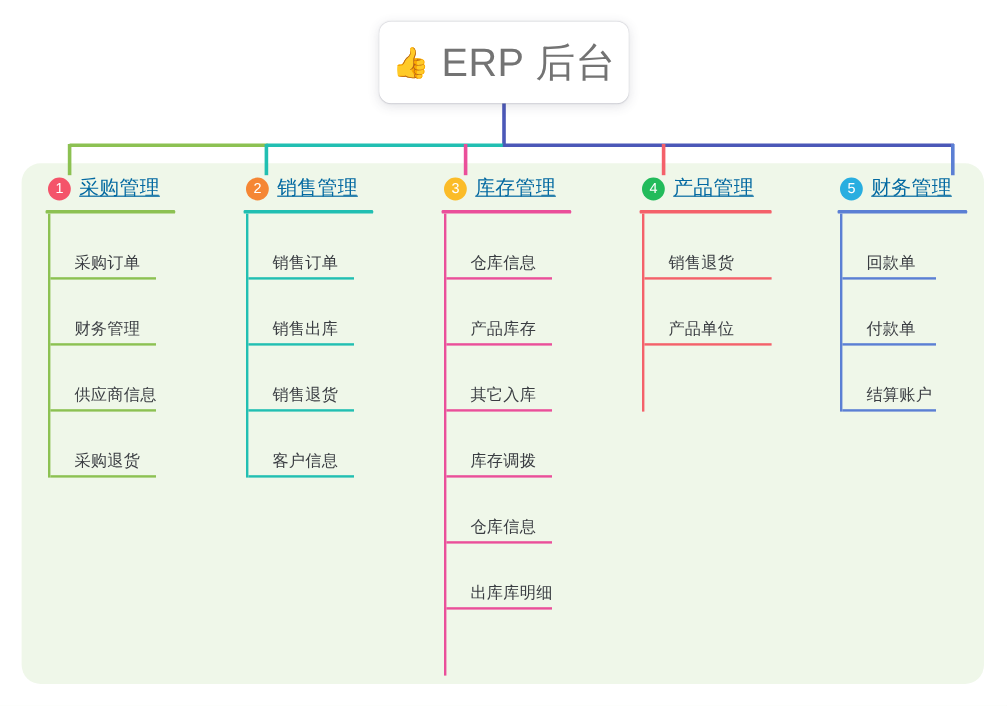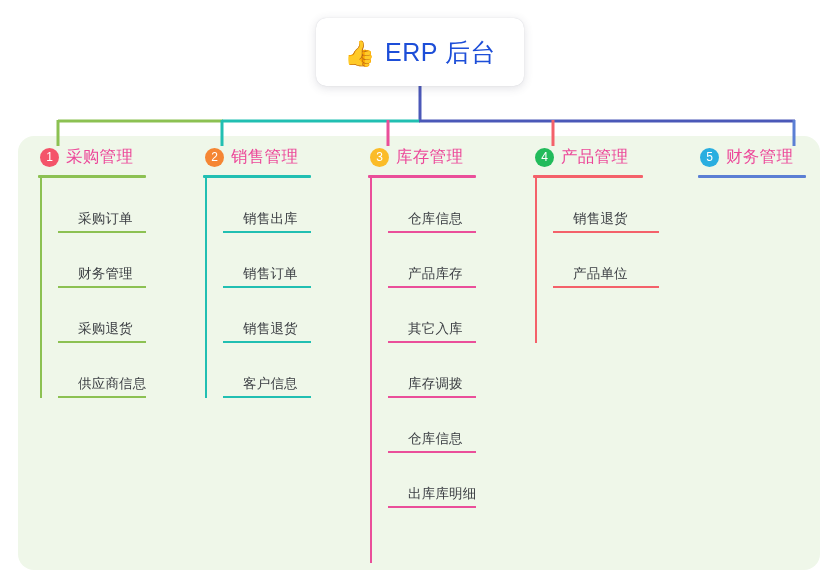--- a/index.html
+++ b/index.html
@@ -37,22 +37,22 @@
     gap: 10px;
     box-sizing: border-box;
   }
   .root-emoji {
     font-size: 25px;
     line-height: 1;
     display: inline-block;
     transform: translateY(1px);
   }
   .root-title {
-    font-size: 25px;
-    color: #1d4ed8;
+    font-size: 33px;
+    color: #737373;
     letter-spacing: 0.5px;
     white-space: nowrap;
   }
 
   
   .connectors {
     position: absolute;
     left: 0;
     top: 0;
     width: 839px;
@@ -89,23 +89,24 @@
     border-radius: 50%;
     color: #ffffff;
     font-size: 12px;
     line-height: 19px;
     text-align: center;
     flex: 0 0 auto;
     font-weight: normal;
   }
   .col-title {
     font-size: 16.5px;
-    color: #ec4899;
+    color: #0369a1;
     white-space: nowrap;
     letter-spacing: 0.3px;
+    text-decoration: underline;
   }
   .col-underline {
     height: 3px;
     border-radius: 1px;
     margin-top: 5px;
   }
 
   
   .leaves {
     position: relative;
@@ -118,21 +119,20 @@
     top: 0;
     width: 2px;
   }
   .leaf {
     position: relative;
     height: 55px;
     box-sizing: border-box;
     display: flex;
     align-items: flex-end;
     padding-left: 22px;
-    margin-left: 16px;
   }
   .leaf-text {
     font-size: 13.5px;
     color: #3a3d42;
     white-space: nowrap;
     padding-bottom: 5px;
     letter-spacing: 0.2px;
   }
   .leaf-rule {
     position: absolute;
@@ -179,46 +179,46 @@
           <div class="spine" style="background: rgb(140, 193, 82); height: 220px;"></div>
           <div class="leaf">
             <span class="leaf-text">采购订单</span>
             <div class="leaf-rule" style="background: rgb(140, 193, 82); width: 88px;"></div>
           </div>
           <div class="leaf">
             <span class="leaf-text">财务管理</span>
             <div class="leaf-rule" style="background: rgb(140, 193, 82); width: 88px;"></div>
           </div>
           <div class="leaf">
+            <span class="leaf-text">供应商信息</span>
+            <div class="leaf-rule" style="background: rgb(140, 193, 82); width: 88px;"></div>
+          </div>
+          <div class="leaf">
             <span class="leaf-text">采购退货</span>
             <div class="leaf-rule" style="background: rgb(140, 193, 82); width: 88px;"></div>
           </div>
-          <div class="leaf">
-            <span class="leaf-text">供应商信息</span>
-            <div class="leaf-rule" style="background: rgb(140, 193, 82); width: 88px;"></div>
-          </div>
         </div>
       </div>
       <div class="column" style="left: 203px;">
         <div class="col-head">
           <span class="badge" style="background: rgb(245, 134, 52);">2</span>
           <span class="col-title">销售管理</span>
         </div>
         <div class="col-underline" style="background: rgb(33, 191, 178); width: 108px;"></div>
         <div class="leaves">
           <div class="spine" style="background: rgb(33, 191, 178); height: 220px;"></div>
           <div class="leaf">
+            <span class="leaf-text">销售订单</span>
+            <div class="leaf-rule" style="background: rgb(33, 191, 178); width: 88px;"></div>
+          </div>
+          <div class="leaf">
             <span class="leaf-text">销售出库</span>
             <div class="leaf-rule" style="background: rgb(33, 191, 178); width: 88px;"></div>
           </div>
           <div class="leaf">
-            <span class="leaf-text">销售订单</span>
-            <div class="leaf-rule" style="background: rgb(33, 191, 178); width: 88px;"></div>
-          </div>
-          <div class="leaf">
             <span class="leaf-text">销售退货</span>
             <div class="leaf-rule" style="background: rgb(33, 191, 178); width: 88px;"></div>
           </div>
           <div class="leaf">
             <span class="leaf-text">客户信息</span>
             <div class="leaf-rule" style="background: rgb(33, 191, 178); width: 88px;"></div>
           </div>
         </div>
       </div>
       <div class="column" style="left: 368px;">
@@ -272,16 +272,31 @@
             <div class="leaf-rule" style="background: rgb(244, 97, 106); width: 106px;"></div>
           </div>
         </div>
       </div>
       <div class="column" style="left: 698px;">
         <div class="col-head">
           <span class="badge" style="background: rgb(41, 174, 224);">5</span>
           <span class="col-title">财务管理</span>
         </div>
         <div class="col-underline" style="background: rgb(91, 127, 212); width: 108px;"></div>
+        <div class="leaves">
+          <div class="spine" style="background: rgb(91, 127, 212); height: 165px;"></div>
+          <div class="leaf">
+            <span class="leaf-text">回款单</span>
+            <div class="leaf-rule" style="background: rgb(91, 127, 212); width: 78px;"></div>
+          </div>
+          <div class="leaf">
+            <span class="leaf-text">付款单</span>
+            <div class="leaf-rule" style="background: rgb(91, 127, 212); width: 78px;"></div>
+          </div>
+          <div class="leaf">
+            <span class="leaf-text">结算账户</span>
+            <div class="leaf-rule" style="background: rgb(91, 127, 212); width: 78px;"></div>
+          </div>
+        </div>
       </div>
     </div>
 
 </div>
 
 </body></html>

